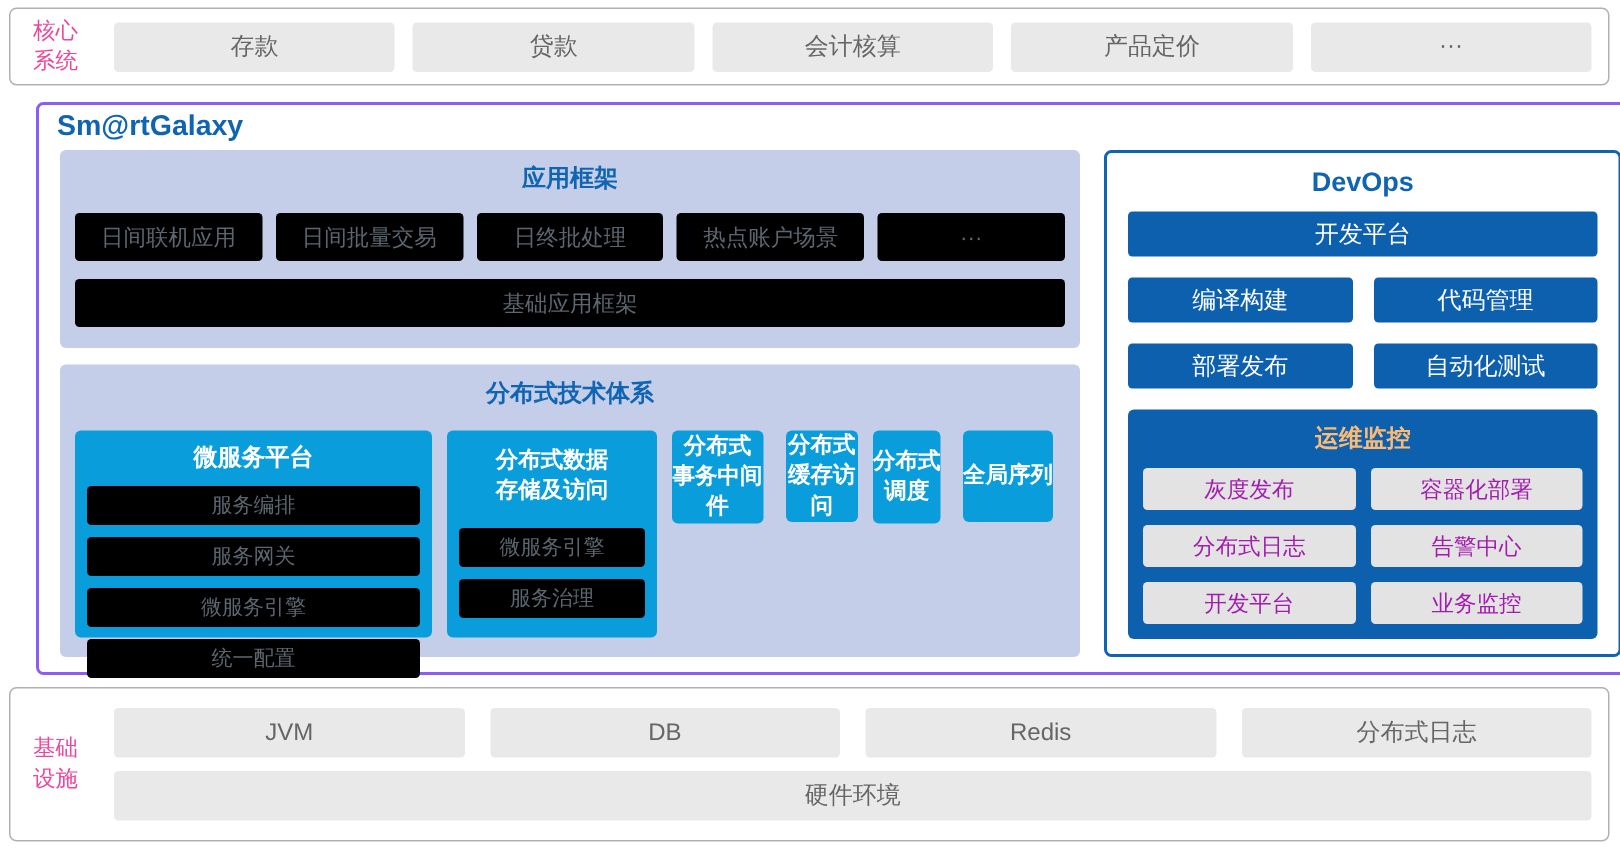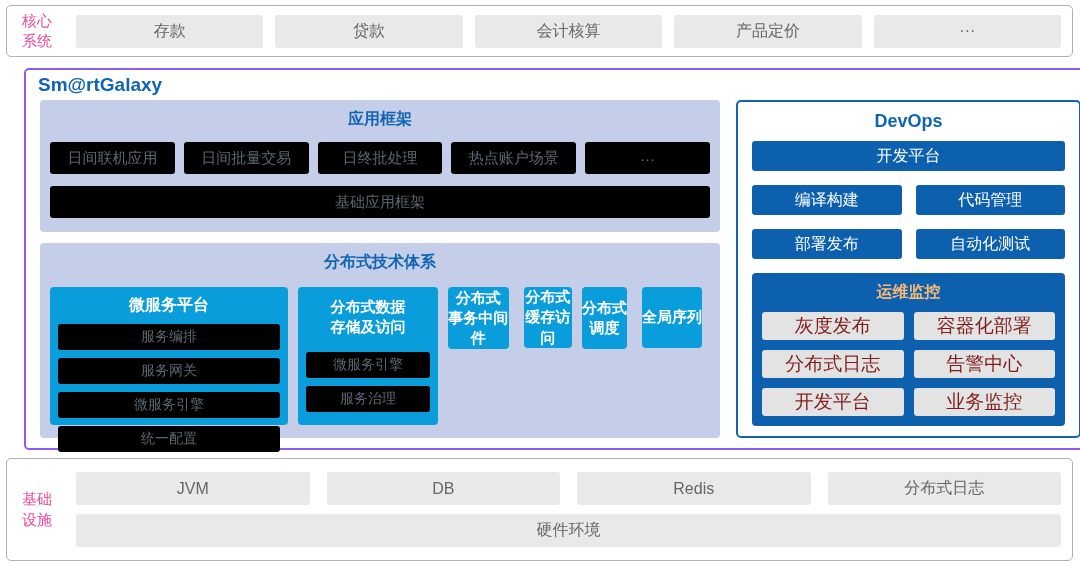--- a/index.html
+++ b/index.html
@@ -154,22 +154,22 @@
     background: #0c60ae;
     border-radius: 4px;
     margin-top: 14px;
     padding: 7px 10px 10px;
   }
   .monitor-title { text-align: center; color: #fdba74; font-weight: bold; font-size: 16px; margin: 2px 0 9px; }
   .monitor-grid { display: grid; grid-template-columns: 1fr 1fr; gap: 10px; }
   .gray-chip2 {
     background: #e3e3e3;
     border-radius: 3px;
-    color: #7f1d1d;
-    font-size: 19px;
+    color: #a21caf;
+    font-size: 15px;
     height: 28px;
     display: flex; align-items: center; justify-content: center; font-family: Liberation Serif, serif;
   }
 </style>
 </head>
 <body>
 
 <div class="panel-gray top-panel">
   <div class="side-label">核心
 系统</div>

